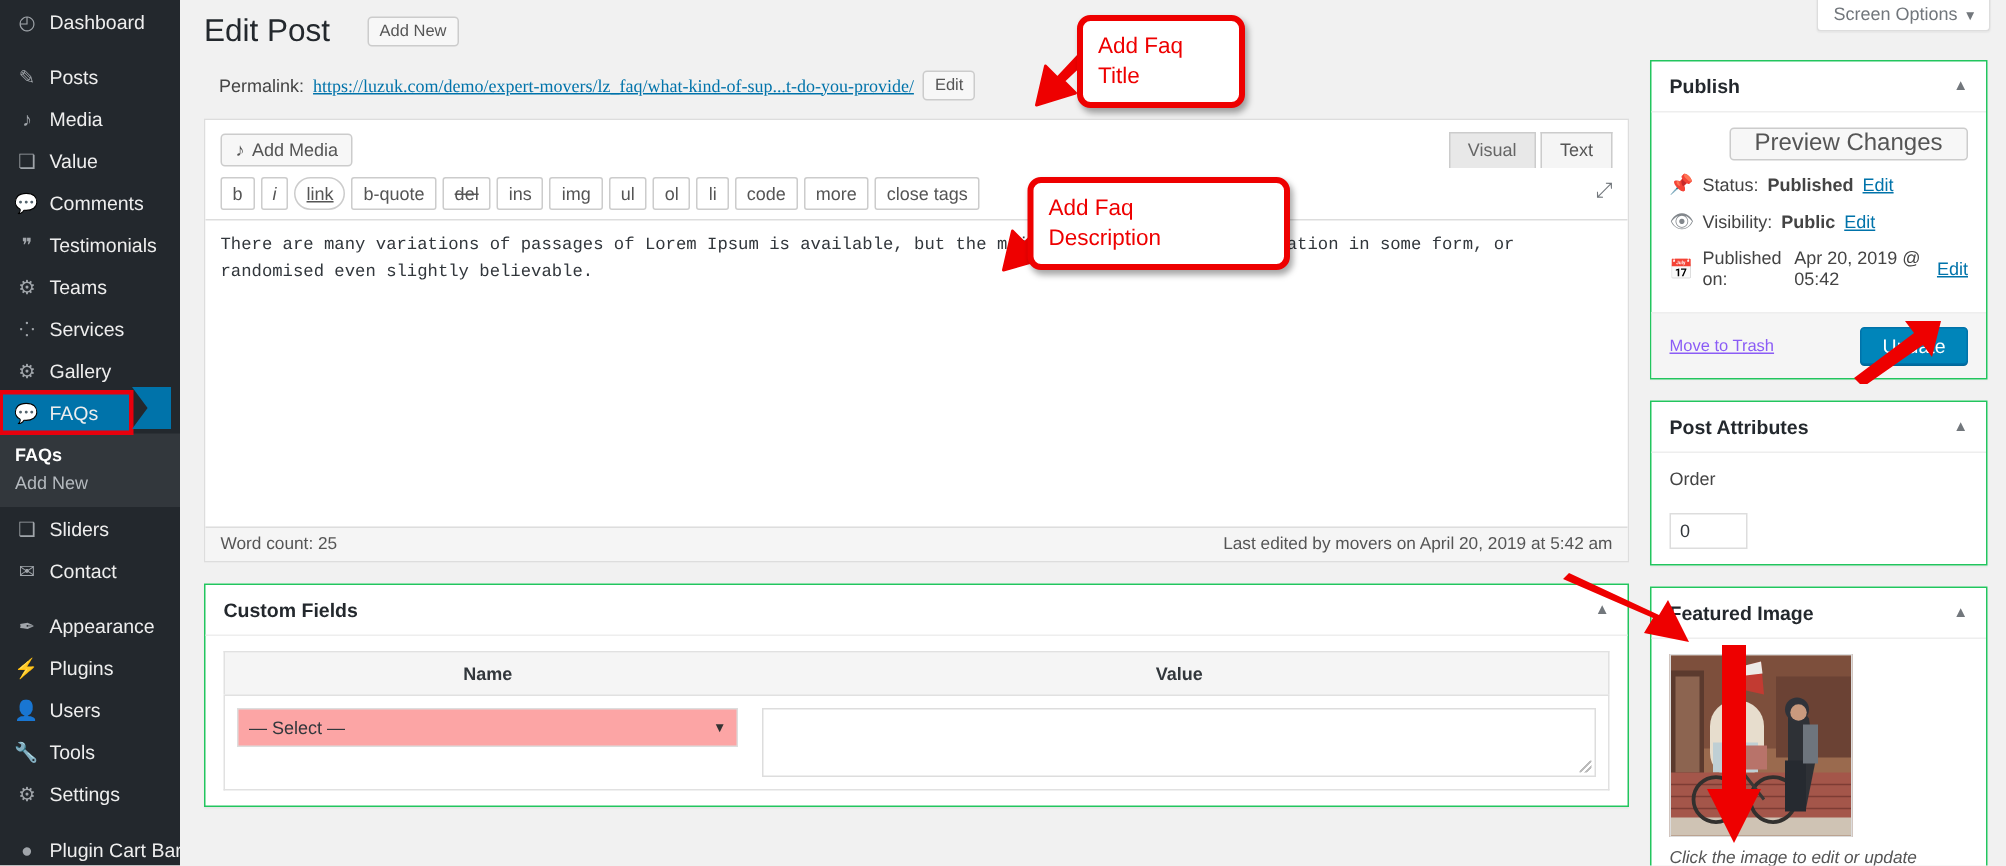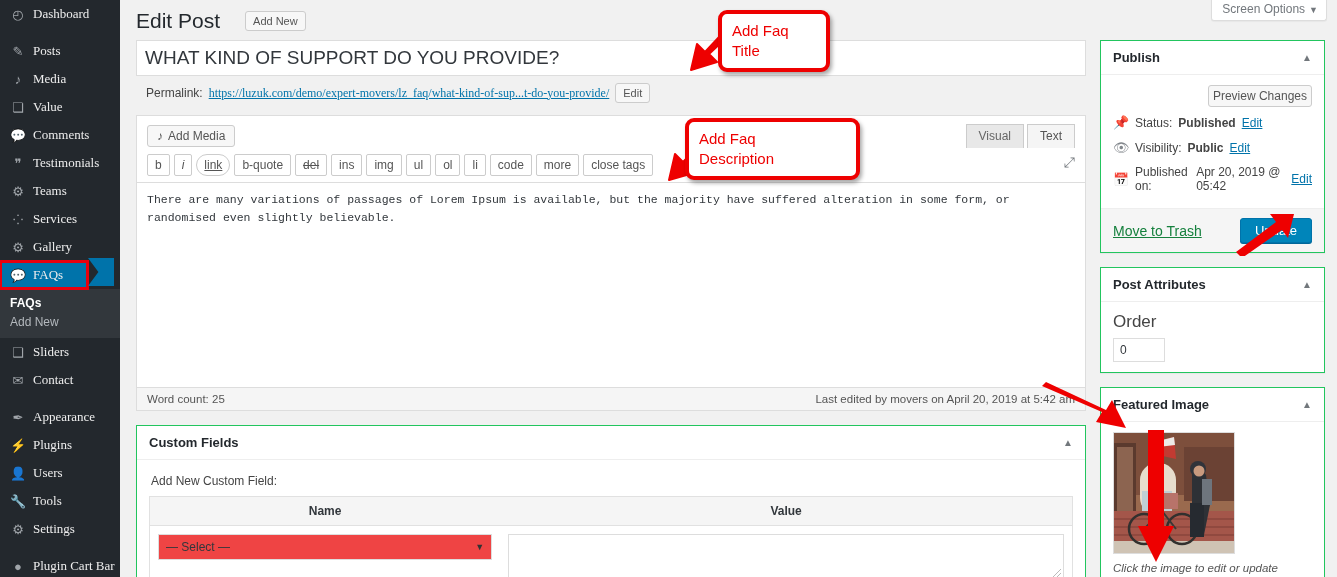--- a/index.html
+++ b/index.html
@@ -32,21 +32,21 @@
     white-space: nowrap;
   }
   .menu-item .mi-ico {
     width: 20px; flex: 0 0 20px;
     text-align: center;
     color: #a0a5aa;
     font-size: 13px;
     line-height: 1;
     margin-right: 5px;
   }
-  .menu-item .mi-label { color: #eee; font-family: Liberation Serif, serif; }
+  .menu-item .mi-label { color: #eee; }
   .menu-sep { height: 9px; }
   .menu-item.current {
     background: #0073aa;
     color: #fff;
     outline: 3px solid #e8000d;
     outline-offset: -2px;
     width: 88px;
   }
   .menu-item.current .mi-ico { color: #fff; }
   
@@ -99,22 +99,22 @@
     font-weight: 400;
     color: #23282d;
     line-height: 26px;
   }
   .btn {
     display: inline-block;
     background: #f7f7f7;
     border: 1px solid #ccc;
     border-radius: 3px;
     color: #555;
-    font-size: 12px;
-    padding: 2px 4px;
+    font-size: 16px;
+    padding: 2px 16px;
     line-height: 16px;
     cursor: pointer;
   }
   .btn-sm { font-size: 11px; padding: 1px 7px; }
 
   
   #post-body { position: absolute; left: 16px; top: 40px; width: 950px; }
 
   #title-wrap {
     background: #fff;
@@ -245,21 +245,21 @@
     font-size: 12px; font-weight: bold;
     color: #32373c;
     padding: 7px 4px;
     text-align: center;
   }
   #cf-table th.c-name { width: 38%; }
   #cf-table td { padding: 8px 8px; vertical-align: top; }
   .cf-select {
     width: 100%;
     border: 1px solid #ddd;
-    background: #ef4444;
+    background: #fca5a5;
     padding: 5px 7px;
     font-size: 12px;
     color: #32373c;
     display: flex; justify-content: space-between; align-items: center;
   }
   .cf-select .dd { font-size: 9px; color: #333; }
   .cf-textarea {
     width: 100%; height: 46px;
     border: 1px solid #ddd;
     background: #fff;
@@ -288,34 +288,34 @@
     padding: 5px 0;
   }
   .pub-row .dico { width: 16px; text-align: center; color: #82878c; font-size: 13px; }
   .lnk { color: #0073aa; text-decoration: underline; cursor: pointer; }
   .pub-actions {
     display: flex; align-items: center; justify-content: space-between;
     border-top: 1px solid #eee;
     background: #f5f5f5;
     padding: 9px 12px;
   }
-  .trash-lnk { color: #15803d; text-decoration: underline; font-size: 14px; }
+  .trash-lnk { color: #8b5cf6; text-decoration: underline; font-size: 11px; }
   .btn-primary {
     background: #0085ba;
     border: 1px solid #0073aa;
     border-radius: 3px;
     color: #fff;
     font-size: 13px;
     padding: 4px 14px;
     box-shadow: 0 1px 0 #006799;
     cursor: pointer;
   }
   #preview-wrap { display: flex; justify-content: flex-end; padding-bottom: 3px; }
 
-  #order-label { font-size: 17px; color: #444; margin-bottom: 6px; }
+  #order-label { font-size: 12px; color: #444; margin-bottom: 16px; }
   #order-input {
     width: 52px;
     border: 1px solid #ddd;
     padding: 4px 6px;
     font-size: 12px;
     color: #32373c;
     font-family: "Liberation Sans", sans-serif;
   }
 
   
@@ -440,23 +440,20 @@
       <span>Screen Options</span><span class="caret">▼</span>
     </div>
 
     <div class="page-head">
       <h1>Edit Post</h1>
       <span class="btn btn-sm">Add New</span>
     </div>
 
     <div id="post-body">
 
-      <div id="title-wrap">
-        <input id="title-input" type="text" value="WHAT KIND OF SUPPORT DO YOU PROVIDE?" style="">
-      </div>
 
       <div id="permalink-row">
         <span>Permalink:</span>
         <span class="plink">https://luzuk.com/demo/expert-movers/lz_faq/what-kind-of-sup...t-do-you-provide/</span>
         <span class="btn btn-sm">Edit</span>
       </div>
 
       <div id="editor-box">
         <div id="media-bar">
           <span id="add-media">
@@ -493,21 +490,20 @@
           <span>Last edited by movers on April 20, 2019 at 5:42 am</span>
         </div>
       </div>
 
       <div class="postbox" id="custom-fields">
         <div class="pb-head">
           <span class="pb-title">Custom Fields</span>
           <span class="pb-toggle">▲</span>
         </div>
         <div class="pb-body">
-          <div id="cf-label">Add New Custom Field:</div>
           <table id="cf-table">
             <thead>
               <tr>
                 <th class="c-name">Name</th>
                 <th>Value</th>
               </tr>
             </thead>
             <tbody>
               <tr>
                 <td>

